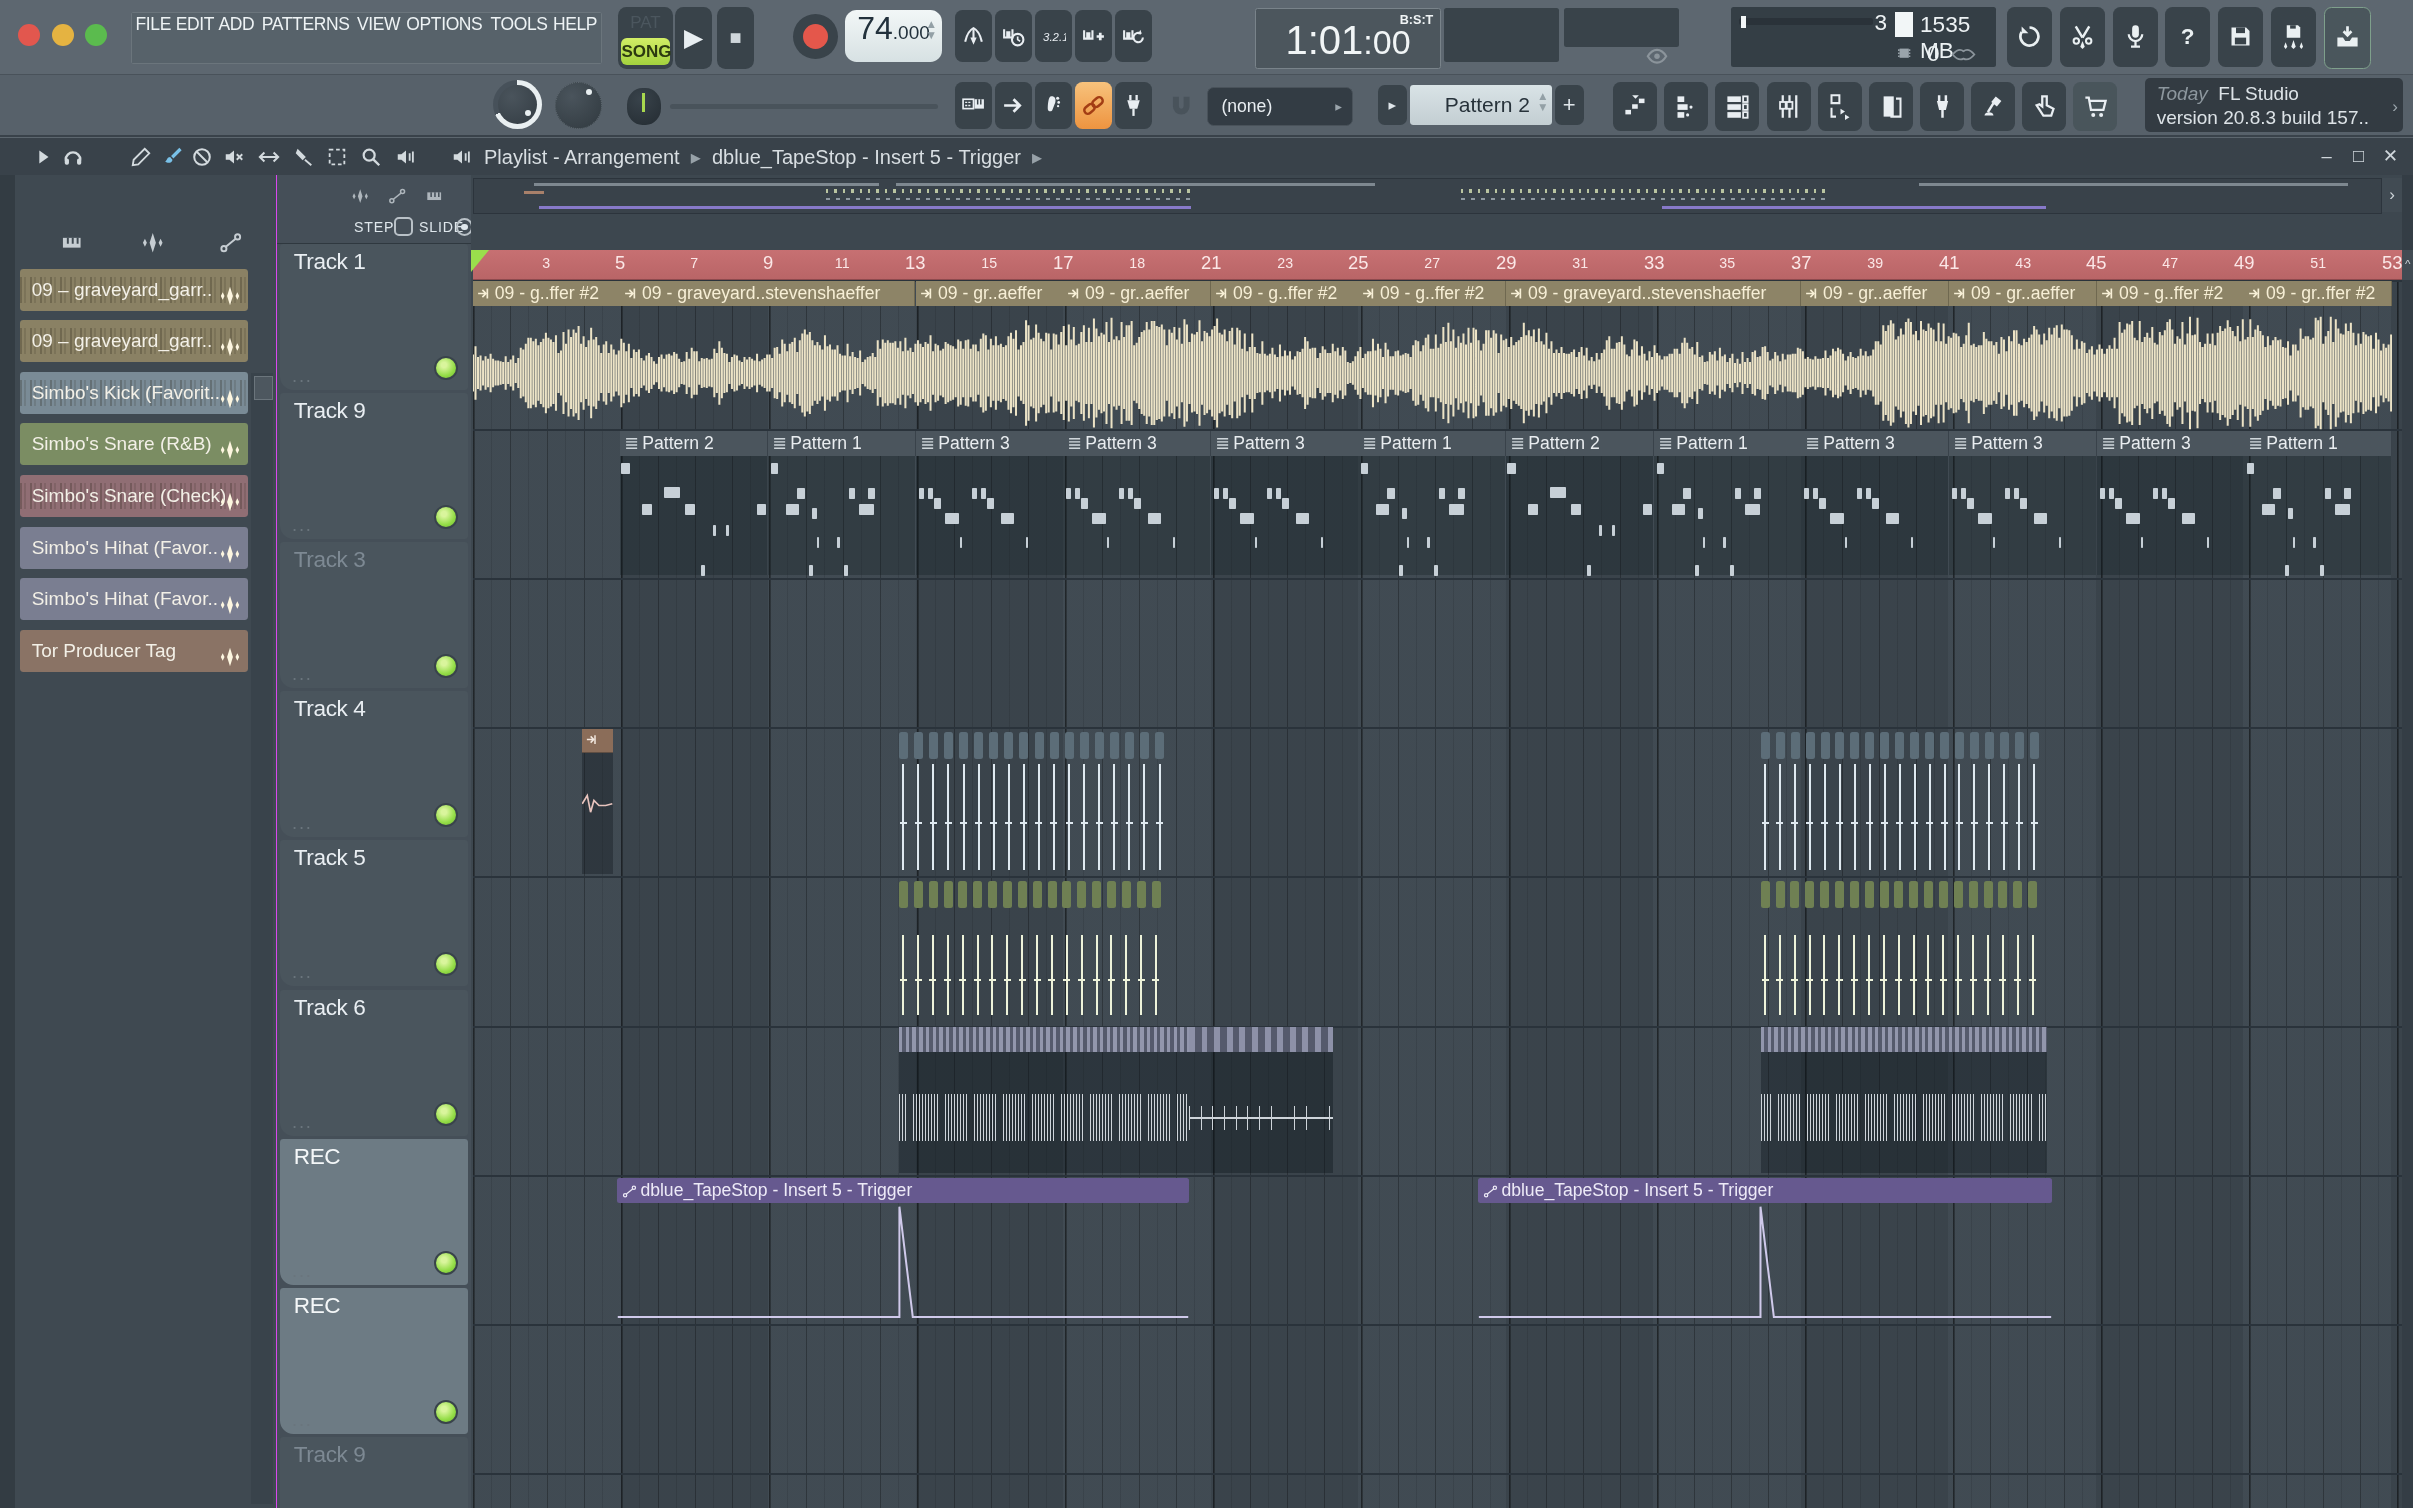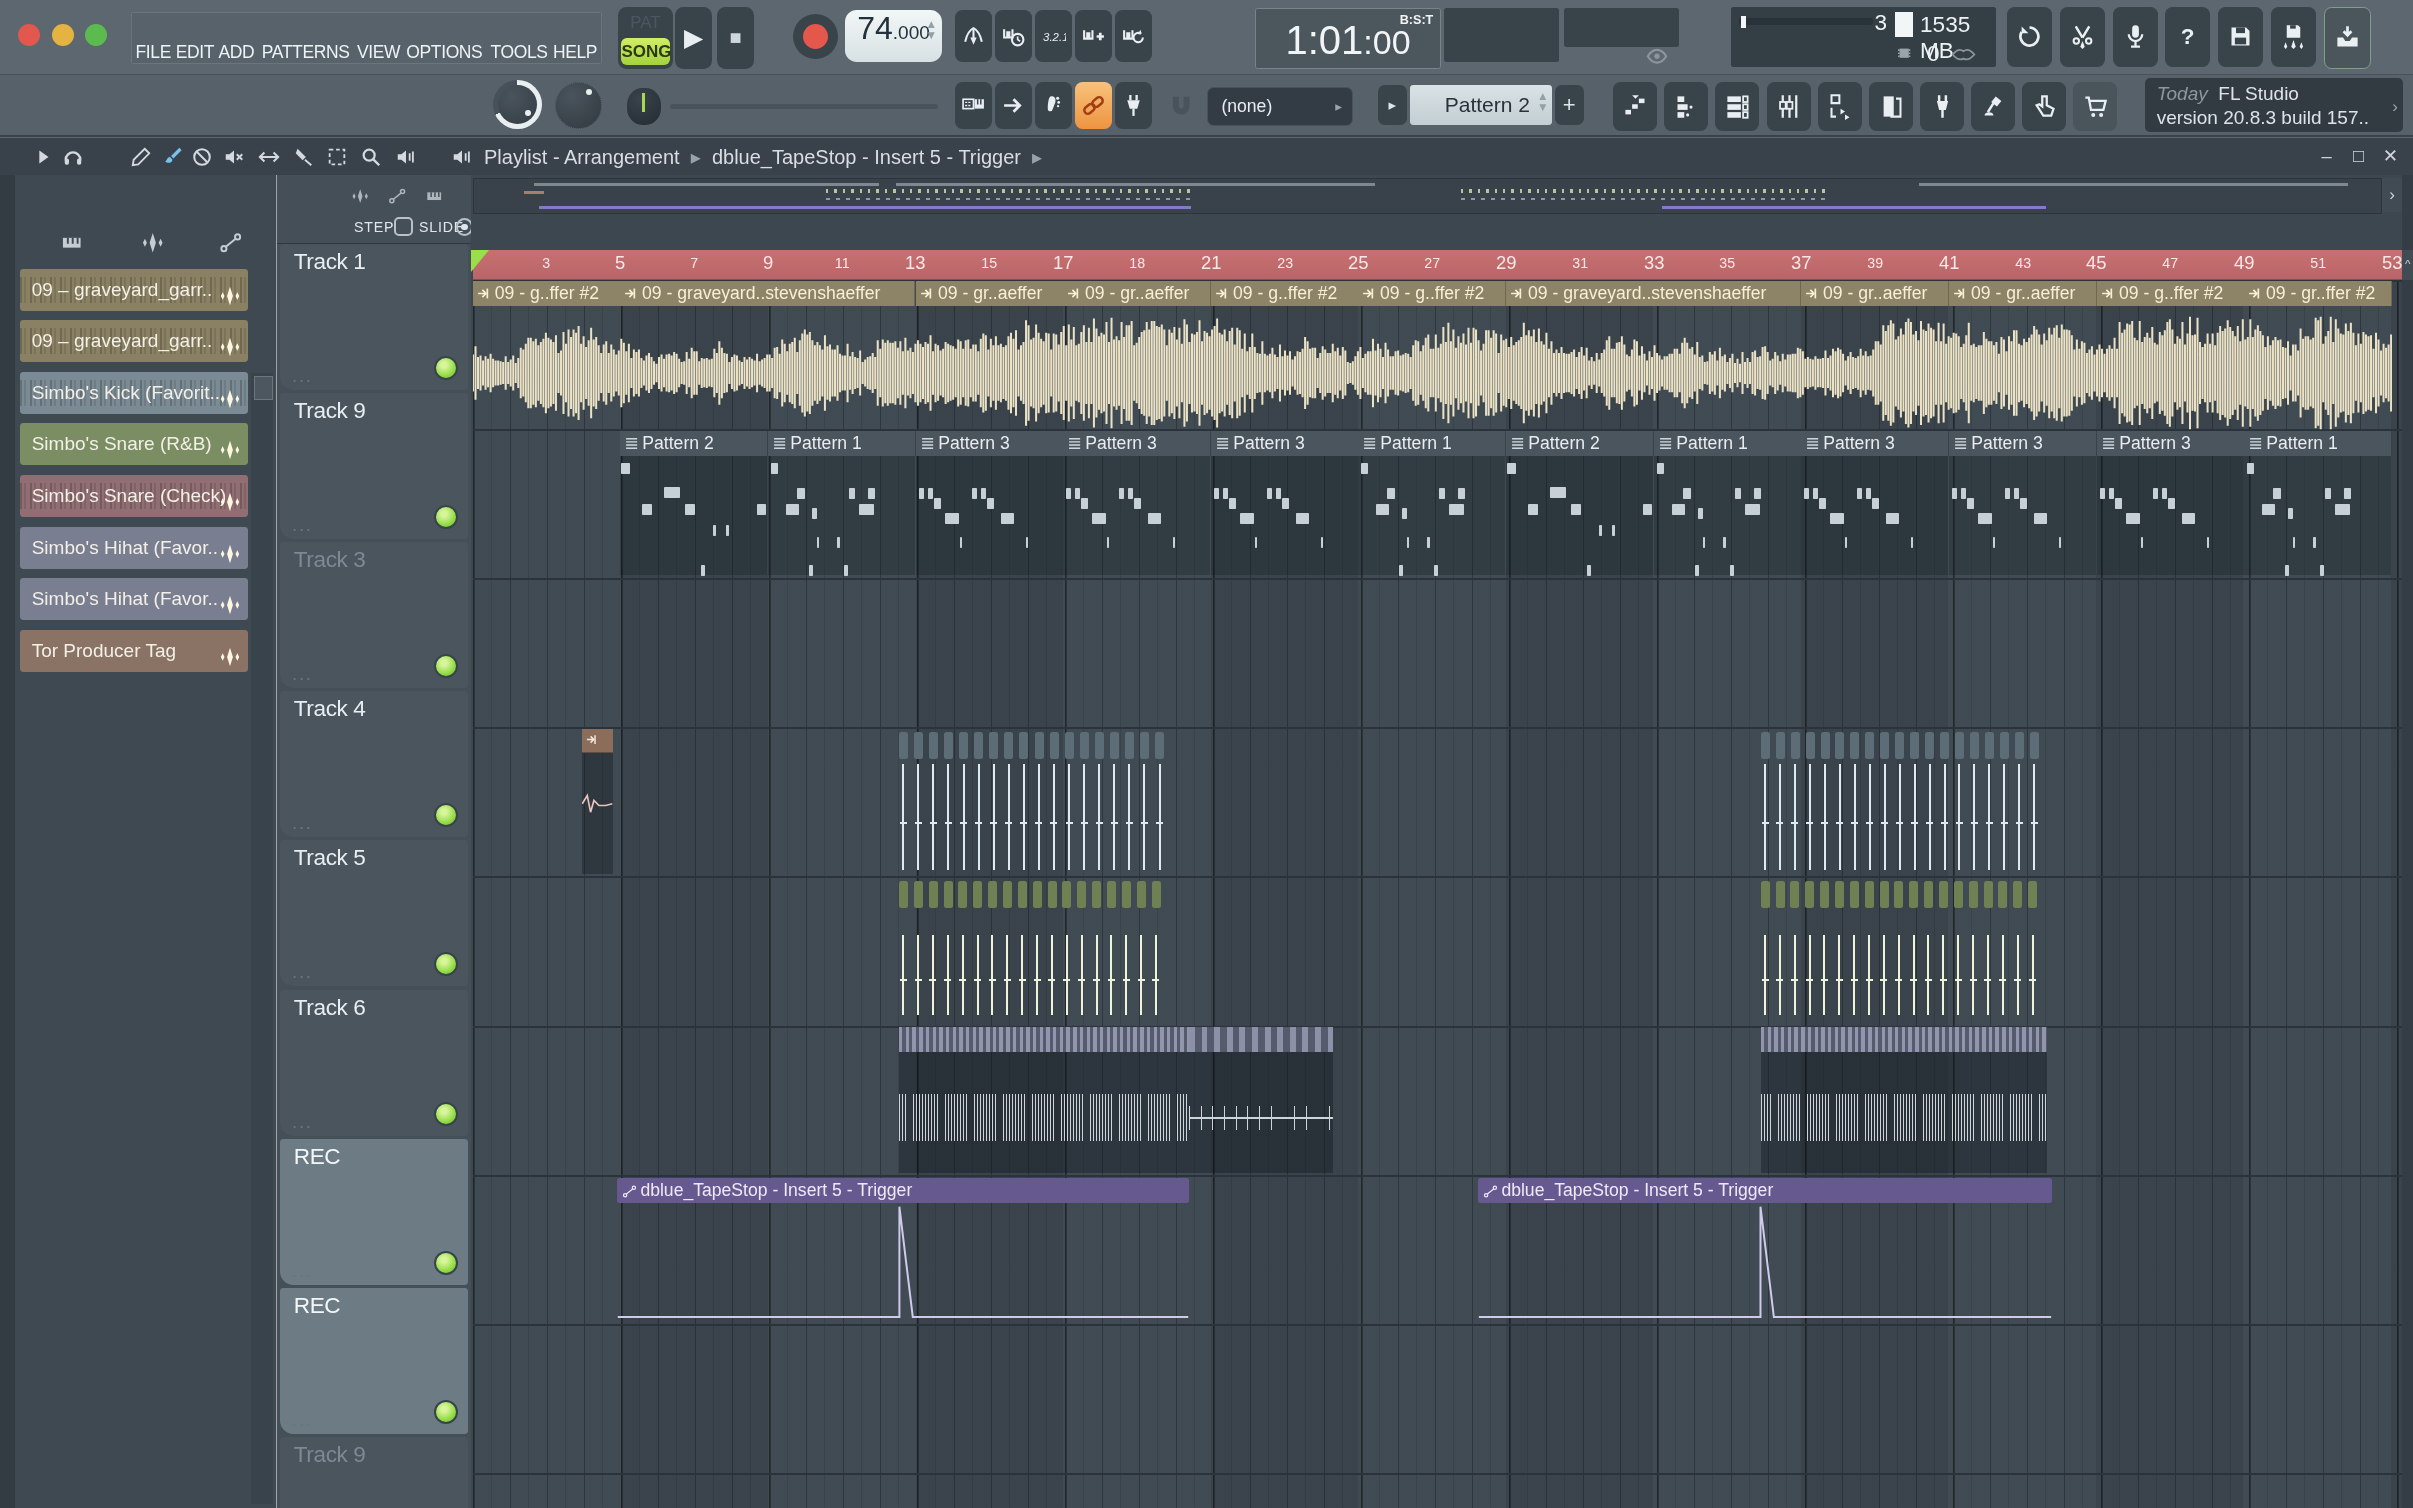--- a/index.html
+++ b/index.html
@@ -3,41 +3,41 @@
 <meta charset="utf-8">
 <style>
   html,body{margin:0;padding:0;width:2413px;height:1508px;overflow:hidden;
     background:#5c666e;font-family:"Liberation Sans",sans-serif;
     -webkit-font-smoothing:antialiased;}
   #root{position:absolute;inset:0;width:2413px;height:1508px;}
   .abs{position:absolute;}
   
   #titlebar{position:absolute;left:0;top:0;width:2413px;height:74px;background:#5d6770;border-bottom:1.7px solid #49525a;}
   .light{width:22px;height:22px;border-radius:50%;position:absolute;top:24px;}
-  #menubox{position:absolute;left:131px;top:11.7px;width:469px;height:50px;background:#57626a;border:1.7px solid #6b757c;border-radius:1.7px;display:flex;align-items:flex-end;justify-content:space-evenly;}
+  #menubox{position:absolute;left:131px;top:11.7px;width:469px;height:50px;background:#57626a;border:1.7px solid #6b757c;border-radius:1.7px;display:flex;align-items:flex-start;justify-content:space-evenly;}
   .menu-item{color:#eef3f5;font-size:19px;letter-spacing:-0.4px;transform:scaleX(.92);white-space:nowrap;cursor:default;}
   #patsong{position:absolute;left:618px;top:6.7px;width:55px;height:62px;background:#39434a;border-radius:8.4px;text-align:center;}
   #pat{color:#4b565e;font-size:17px;margin-top:6.7px;}
   #song{margin:5px 3.4px 0 3.4px;height:27px;border-radius:5.9px;background:linear-gradient(#d2ee66,#a3d23e);color:#2c3a10;font-size:17px;font-weight:bold;line-height:27px;}
   .tbtn{position:absolute;top:6.7px;width:37px;height:62px;background:#39434a;border-radius:8.4px;color:#e8eef1;display:flex;align-items:center;justify-content:center;}
   #tempo{position:absolute;left:845px;top:10px;width:97px;height:52px;background:linear-gradient(#f2f7f7,#d7e1e3);border-radius:11.7px;display:flex;align-items:baseline;justify-content:center;color:#22313c;}
   .spin{position:absolute;right:5px;top:8.4px;color:#93a0a6;font-size:11.7px;line-height:11px;text-align:center;}
   #timepanel{position:absolute;left:1255px;top:8.4px;width:184px;height:59px;background:#4c565d;border:1.7px solid #79838a;border-radius:2.5px;color:#f1f5f6;}
   .blank-panel{position:absolute;top:8.4px;height:54px;background:#39434a;border-radius:2.5px;}
   #mempanel{position:absolute;left:1731px;top:6.7px;width:265px;height:60px;background:#343e45;border-radius:2.5px;color:#edf2f4;}
   
   #toolbar2{position:absolute;left:0;top:75px;width:2413px;height:60px;background:#57616a;border-bottom:2.5px solid #39424a;}
   #hintbar{position:absolute;left:0;top:5px;width:526px;height:50px;background:#3e4850;border-bottom:0.8px solid #6b757c;color:#e4eaee;}
   .knob{position:absolute;border-radius:50%;}
   #snapbox{position:absolute;left:1207px;top:11.7px;width:144px;height:37px;background:#333c44;border:0.8px solid #49525a;border-radius:6.7px;color:#e8edf1;font-size:17.6px;display:flex;align-items:center;}
   #patsel{position:absolute;left:1410px;top:10px;width:142px;height:40px;background:linear-gradient(#d9e3e6,#c3ced2);border-radius:3.4px;color:#27323a;font-size:21px;display:flex;align-items:center;justify-content:flex-end;}
   .sbtn{position:absolute;top:10px;width:28.5px;height:40px;background:#39434a;border-radius:6.7px;color:#dfe6ea;display:flex;align-items:center;justify-content:center;}
   #newspanel{position:absolute;left:2145px;top:3.4px;width:258px;height:52px;background:#333b42;border-radius:5px;color:#dde3e7;padding-top:1.7px;}
   
-  #plwin{position:absolute;left:0;top:138px;width:2413px;height:1370px;background:#a3a3a3;}
+  #plwin{position:absolute;left:0;top:138px;width:2413px;height:1370px;background:#d946ef;}
   #pltitle{position:absolute;left:0;top:0;width:2413px;height:37px;background:#39424a;color:#d8dee2;}
   #leftstrip{position:absolute;left:0;top:37px;width:15px;height:1333px;background:#333c43;}
   #sidebar{position:absolute;left:15px;top:37px;width:261px;height:1333px;background:#3f4951;}
   #labelcol{position:absolute;left:277px;top:37px;width:194px;height:1333px;background:#454f58;}
   #gridarea{position:absolute;left:471px;top:37px;width:1931px;height:1333px;background:#3d474f;}
   #minimap{position:absolute;left:1.7px;top:3.4px;width:1907px;height:34px;background:#39424a;border:0.8px solid #2c343c;}
   #ruler{position:absolute;left:1.7px;top:75px;width:1929px;height:29px;background:linear-gradient(#c77072,#b96567);border-bottom:1.7px solid #8e4a4e;color:#fbe7e7;}
   #gridbg{position:absolute;left:1.7px;top:105px;width:1929px;height:1229px;
     background:
      repeating-linear-gradient(90deg,rgba(0,0,0,.30) 0 1.7px,transparent 1.7px 148px),

